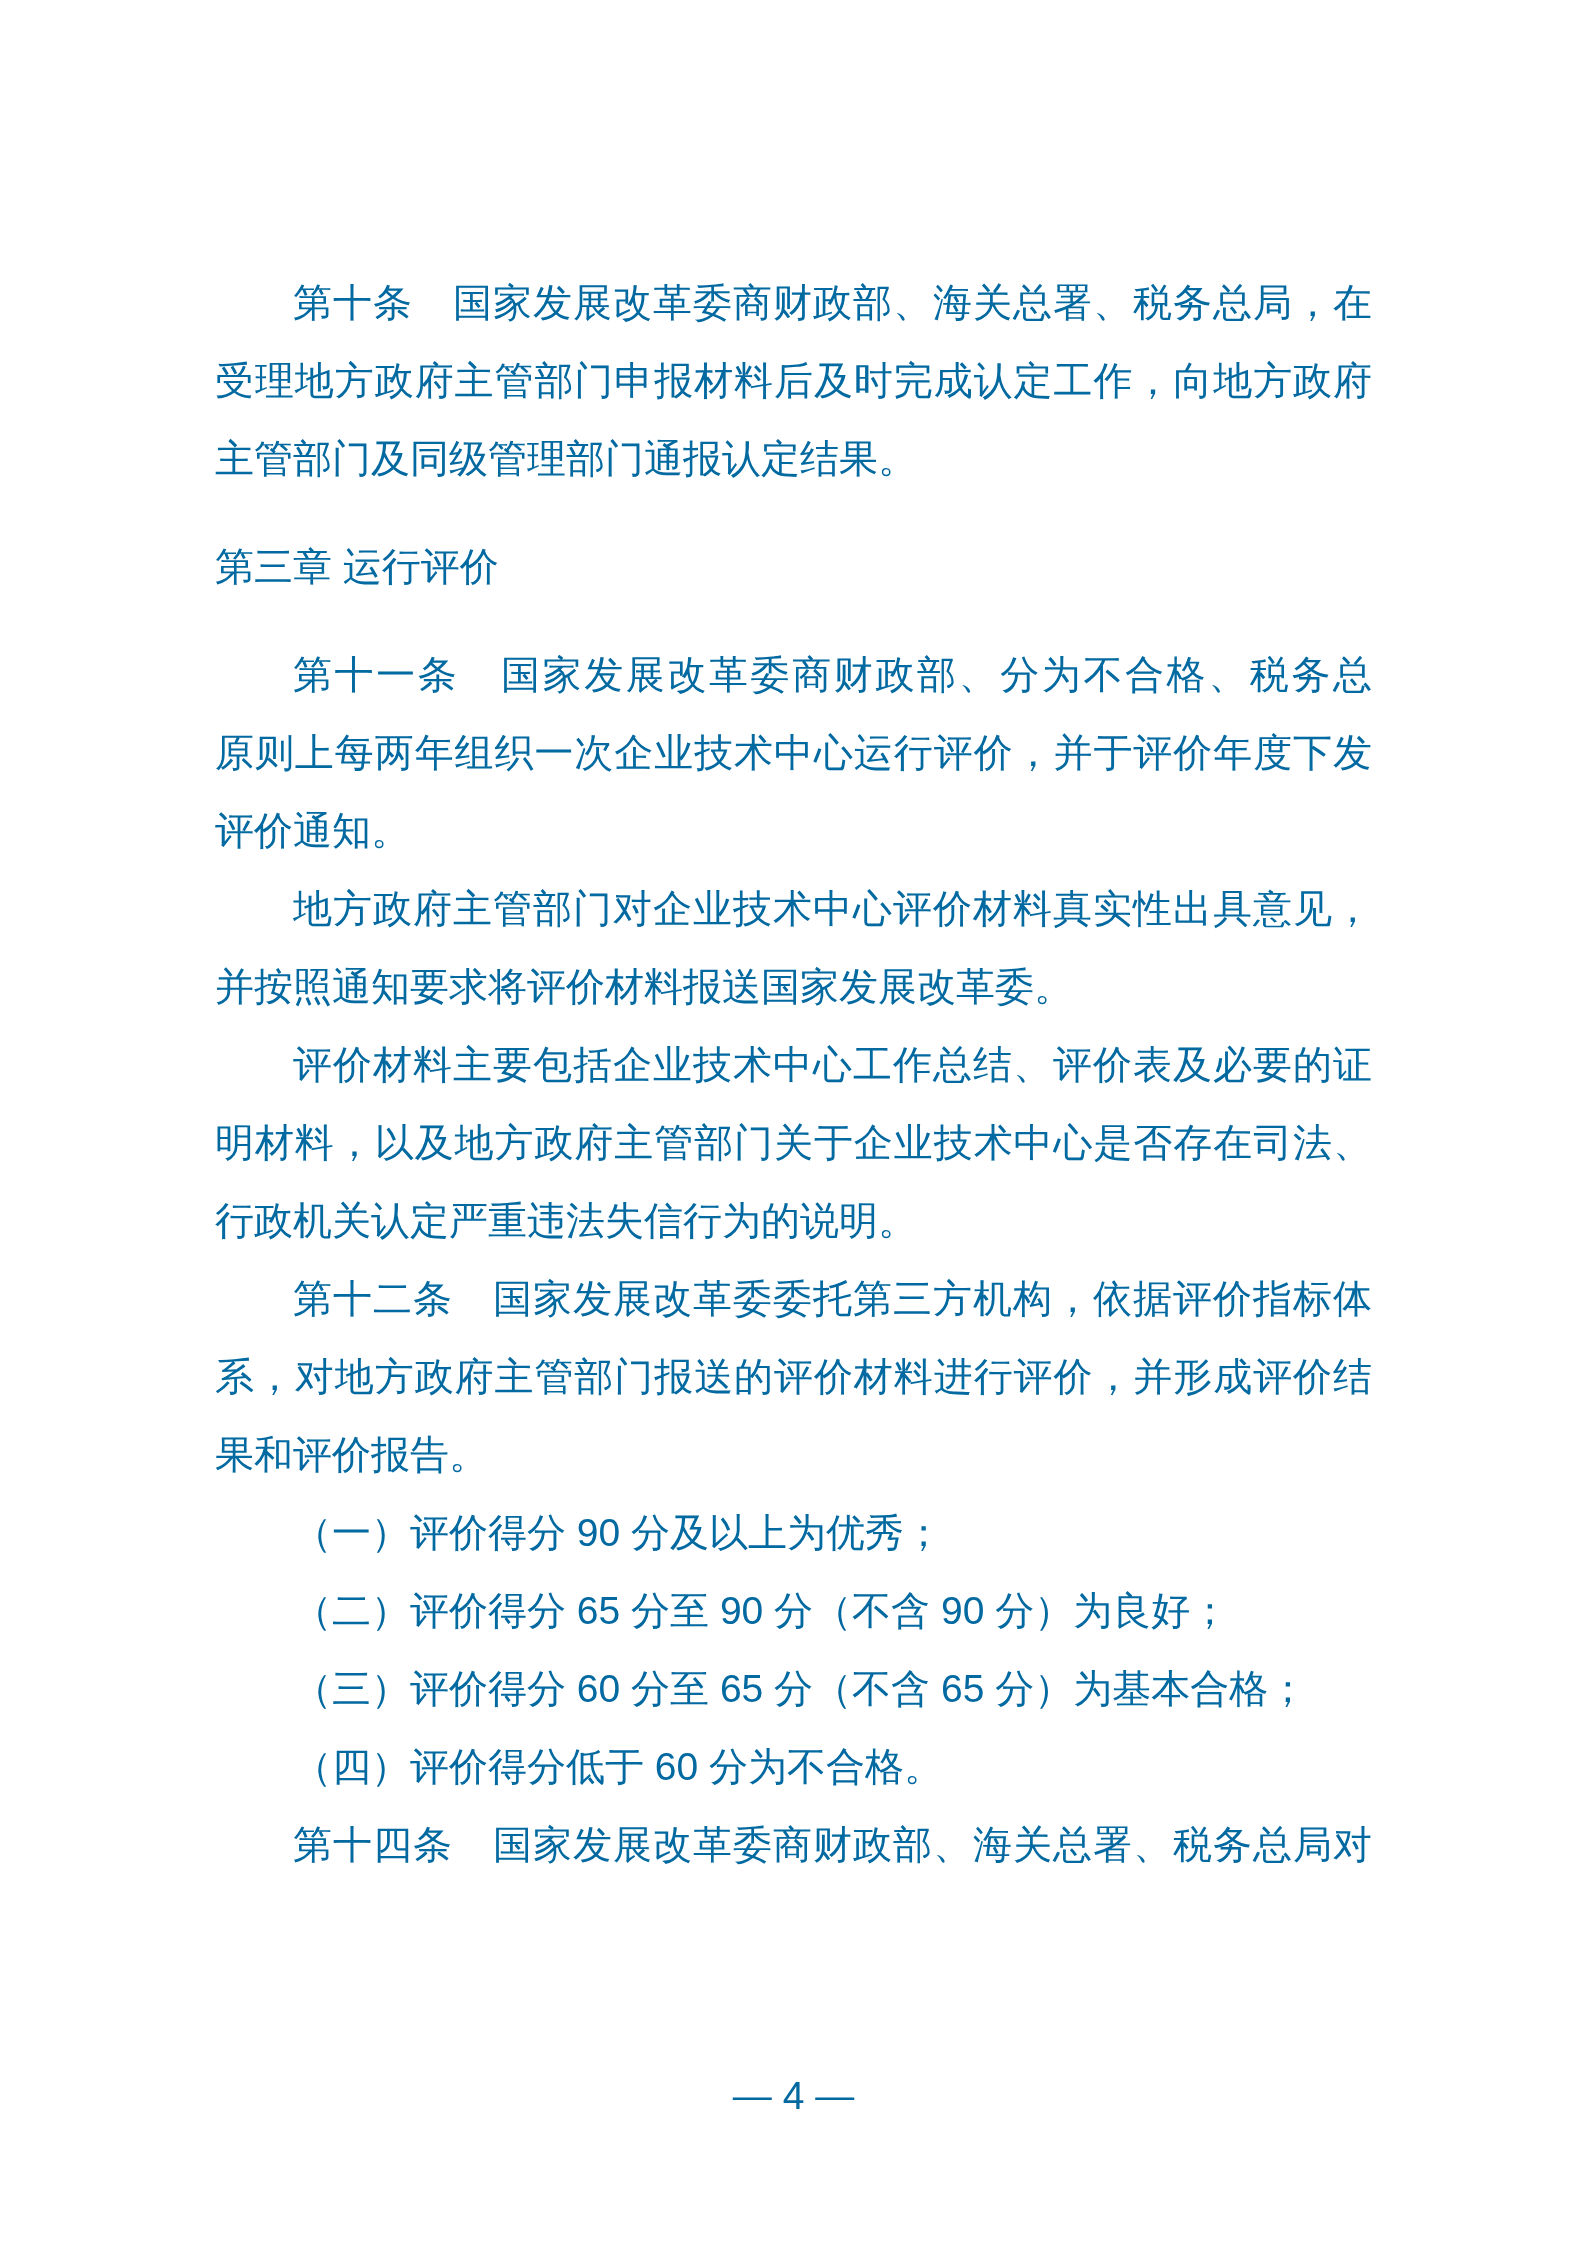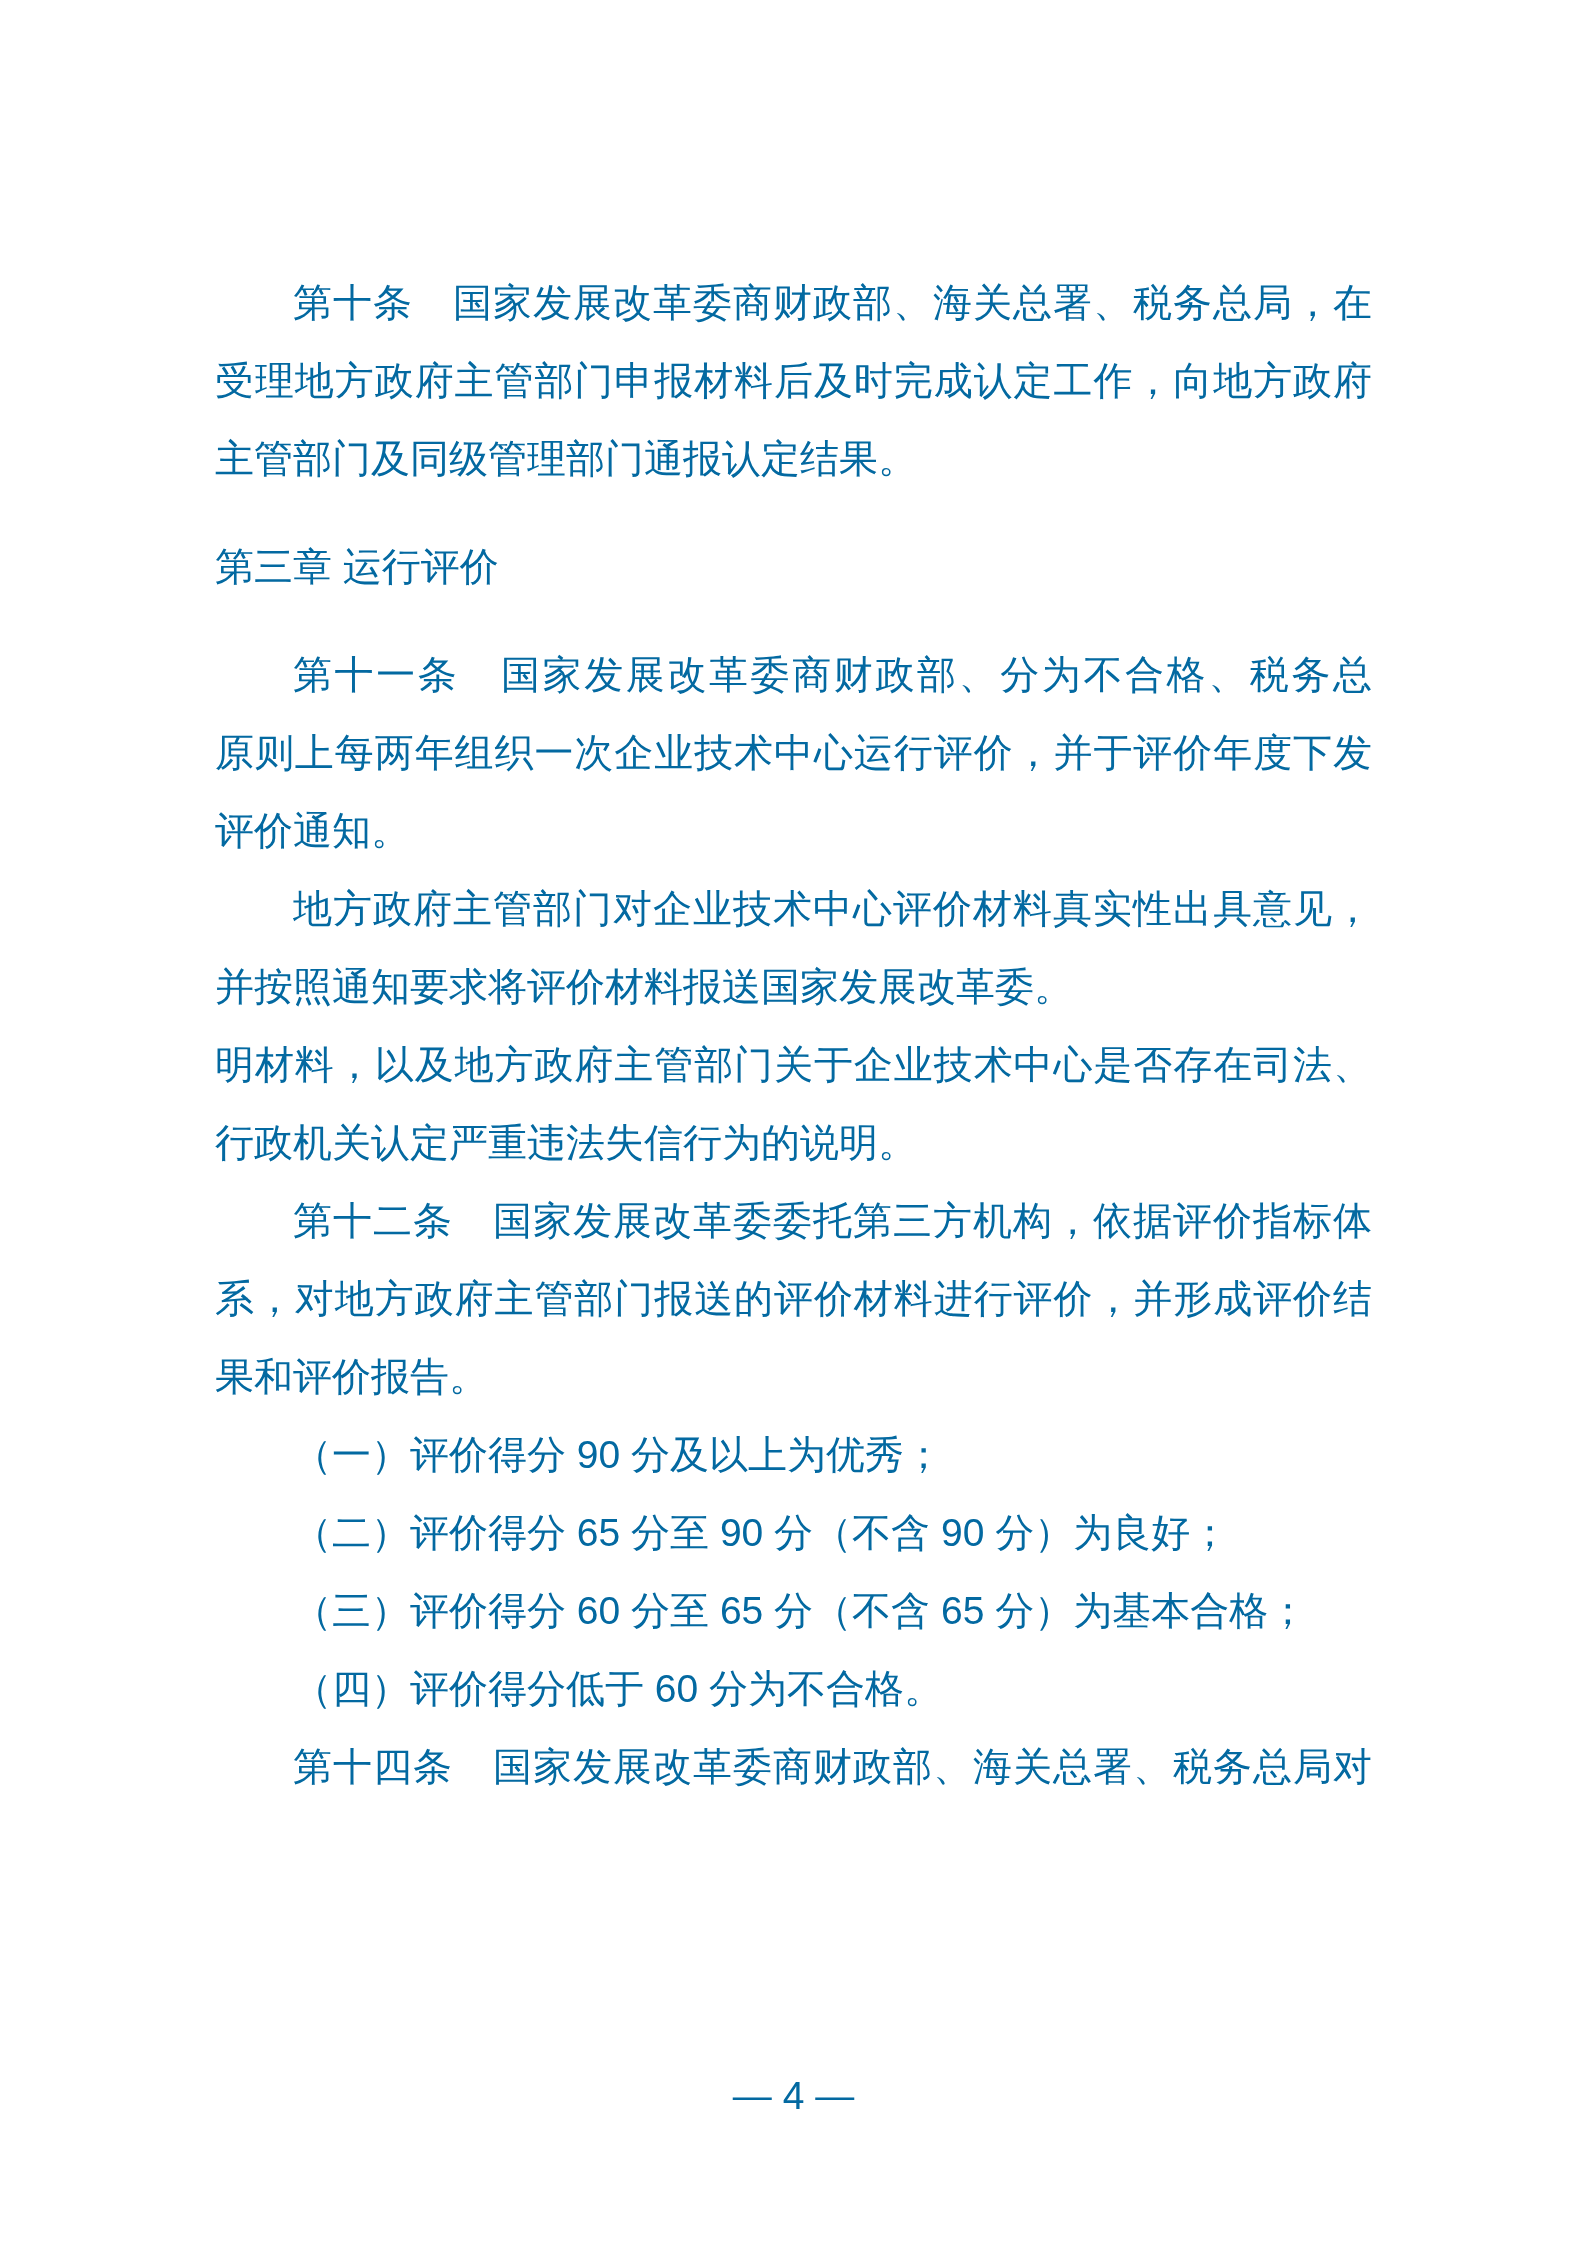--- a/index.html
+++ b/index.html
@@ -62,20 +62,21 @@
   <div class="text-block" id="doc-lines">
       <div class="line body indent justify">第十条　国家发展改革委商财政部、海关总署、税务总局，在</div>
       <div class="line body justify">受理地方政府主管部门申报材料后及时完成认定工作，向地方政府</div>
       <div class="line body">主管部门及同级管理部门通报认定结果。</div>
       <div class="line heading">第三章 运行评价</div>
       <div class="line body indent justify">第十一条　国家发展改革委商财政部、分为不合格、税务总局，</div>
       <div class="line body justify">原则上每两年组织一次企业技术中心运行评价，并于评价年度下发</div>
       <div class="line body">评价通知。</div>
       <div class="line body indent justify">地方政府主管部门对企业技术中心评价材料真实性出具意见，</div>
       <div class="line body">并按照通知要求将评价材料报送国家发展改革委。</div>
+      <div class="line body indent justify">评价材料主要包括企业技术中心工作总结、评价表及必要的证</div>
       <div class="line body justify">明材料，以及地方政府主管部门关于企业技术中心是否存在司法、</div>
       <div class="line body">行政机关认定严重违法失信行为的说明。</div>
       <div class="line body indent justify">第十二条　国家发展改革委委托第三方机构，依据评价指标体</div>
       <div class="line body justify">系，对地方政府主管部门报送的评价材料进行评价，并形成评价结</div>
       <div class="line body">果和评价报告。</div>
       <div class="line body indent">（一）评价得分 90 分及以上为优秀；</div>
       <div class="line body indent">（二）评价得分 65 分至 90 分（不含 90 分）为良好；</div>
       <div class="line body indent">（三）评价得分 60 分至 65 分（不含 65 分）为基本合格；</div>
       <div class="line body indent">（四）评价得分低于 60 分为不合格。</div>
       <div class="line body indent justify">第十四条　国家发展改革委商财政部、海关总署、税务总局对</div>

